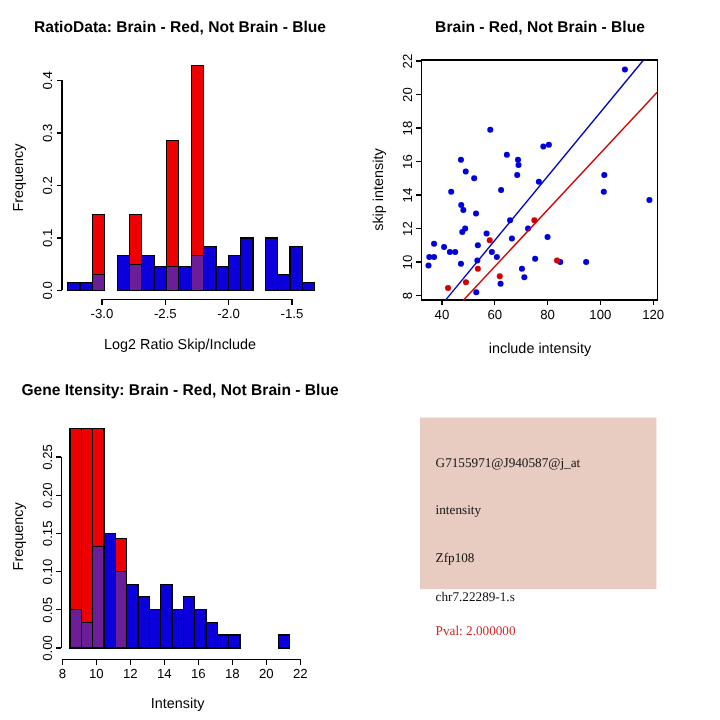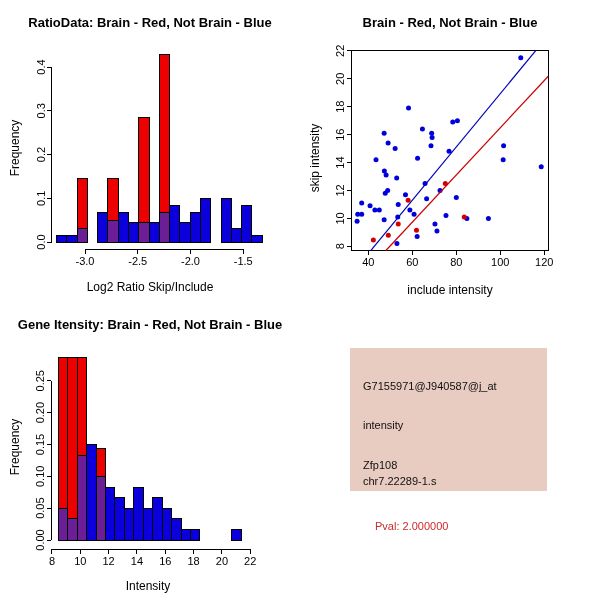--- a/index.html
+++ b/index.html
@@ -5,23 +5,23 @@
   html,body{margin:0;padding:0;background:#ffffff;}
   #canvas{position:relative;width:600px;height:600px;background:#ffffff;
           font-family:"Liberation Sans",sans-serif;overflow:hidden;}
   .panel{position:absolute;width:300px;height:300px;}
   #p1{left:0;top:0;} #p2{left:300px;top:0;} #p3{left:0;top:300px;} #p4{left:300px;top:300px;}
   svg{display:block;}
   svg text{font-family:"Liberation Sans",sans-serif;fill:#000000;}
   .t-title{font-size:13px;font-weight:bold;}
   .t-lab{font-size:12px;}
   .t-tick{font-size:11px;}
-  .infobox{position:absolute;left:50px;top:48px;width:197px;height:143px;}
+  .infobox{position:absolute;left:50px;top:48px;width:197px;height:143px;font-family:Liberation Serif, serif;}
   .il{position:absolute;left:13px;font-size:11px;color:#111111;white-space:nowrap;}
-  .il.red{color:#cc2929;margin-left:12px;}
+  .il.red{color:#cc2929;}
 </style>
 </head>
 <body>
 
 <div id="canvas">
   <div class="panel" id="p1">
     <svg id="svg-hist1" width="300" height="300">
         <line x1="51.7" y1="242" x2="51.7" y2="67" stroke="#000000" shape-rendering="crispEdges"></line>
         <line x1="51.7" y1="242" x2="47.2" y2="242" stroke="#000000" shape-rendering="crispEdges"></line>
         <text x="40.7" y="242" class="t-tick" text-anchor="middle" transform="rotate(-90 40.7 242)" dominant-baseline="central">0.0</text>
@@ -213,17 +213,17 @@
         <text x="150" y="29" class="t-title" text-anchor="middle">Gene Itensity: Brain - Red, Not Brain - Blue</text>
         <text x="148" y="290" class="t-lab" text-anchor="middle">Intensity</text>
         <text x="15" y="147" class="t-lab" text-anchor="middle" transform="rotate(-90 15 147)" dominant-baseline="central">Frequency</text>
       </svg>
   </div>
   <div class="panel" id="p4">
     <div class="infobox" id="infobox" style="background: rgb(232, 203, 193);">
       <div class="il" style="top:32px">G7155971@J940587@j_at</div>
       <div class="il" style="top:71px">intensity</div>
       <div class="il" style="top:111px">Zfp108</div>
-      <div class="il" style="top:127px">chr7.22289-1.s</div>
+      <div class="il" style="top:144px">chr7.22289-1.s</div>
       <div class="il red" style="top:172px">Pval: 2.000000</div>
     </div>
   </div>
 </div>
 
 </body></html>

